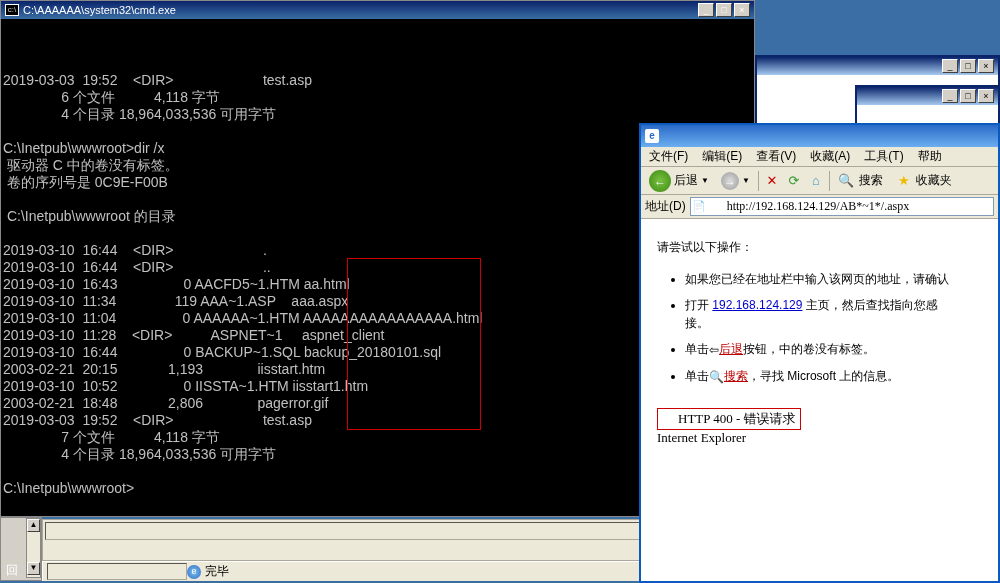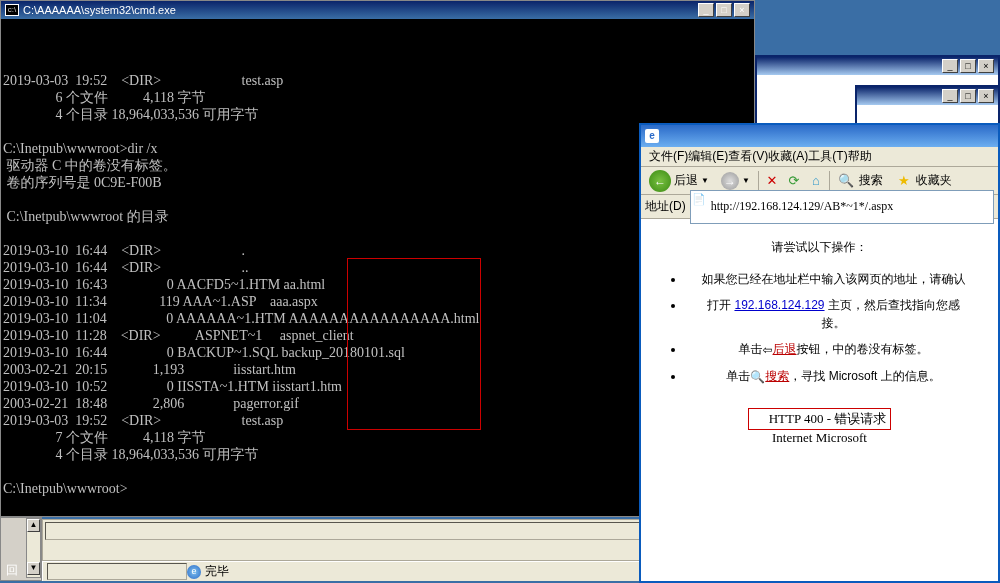--- a/index.html
+++ b/index.html
@@ -5,49 +5,49 @@
 * { box-sizing: border-box; margin: 0; padding: 0; }
 body { width: 1000px; height: 583px; background: #3a6ea5; font-family: "Microsoft YaHei", SimSun, sans-serif; font-size: 12px; position: relative; overflow: hidden; }
 
 
 .cmd-window { position: absolute; left: 0; top: 0; width: 755px; height: 517px; background: #000; border: 1px solid #888; }
 .cmd-title { background: linear-gradient(#0a246a,#3a6ea5); color: #fff; height: 18px; display: flex; align-items: center; padding: 0 4px; font-size: 11px; }
 .cmd-title .title-text { flex: 1; display: flex; gap: 4px; align-items: center; }
 .cmd-title .title-icon { display: inline-block; width: 14px; height: 12px; background: #000; border: 1px solid #fff; font-size: 8px; text-align: center; line-height: 10px; color: #ccc; }
 .cmd-btns { display: flex; gap: 2px; }
 .cmd-btns div { width: 16px; height: 14px; background: #d4d0c8; border: 1px solid #fff; border-right-color: #404040; border-bottom-color: #404040; font-size: 9px; text-align: center; line-height: 12px; }
-.cmd-body { background: #000; color: #c0c0c0; font-family: Liberation Serif, serif; font-size: 14px; line-height: 17px; padding: 2px; height: 497px; white-space: pre; overflow: hidden; position: relative; }
+.cmd-body { background: #000; color: #c0c0c0; font-family: Liberation Sans, sans-serif; font-size: 14px; line-height: 17px; padding: 2px; height: 497px; white-space: pre; overflow: hidden; position: relative; }
 .cmd-body .row { white-space: pre; }
 .red-box { position: absolute; left: 346px; top: 239px; width: 134px; height: 172px; border: 1px solid #c00; pointer-events: none; }
 
 
 .bg-bar1, .bg-bar2 { position: absolute; background: #fff; border: 2px solid #0a246a; }
 .bg-bar1 { right: 0; top: 55px; width: 245px; height: 80px; }
 .bg-bar2 { right: 0; top: 85px; width: 145px; height: 50px; }
 .bg-bar1 .tb, .bg-bar2 .tb { height: 18px; background: linear-gradient(#0a246a,#a6caf0); display: flex; justify-content: flex-end; align-items: center; padding-right: 4px; gap: 2px; }
 .bg-bar1 .tb div, .bg-bar2 .tb div { width: 16px; height: 14px; background: #d4d0c8; border: 1px solid #fff; border-right-color: #404040; border-bottom-color: #404040; font-size: 9px; text-align: center; line-height: 12px; }
 
 
 .ie-window { position: absolute; right: 0; top: 123px; width: 361px; height: 460px; background: #fff; border: 2px solid #0a5bbd; }
 .ie-title { height: 22px; background: linear-gradient(#2a6ac8,#6caef0); color: #fff; display: flex; align-items: center; padding: 0 4px; font-size: 12px; }
 .ie-title .ie-ico { width: 14px; height: 14px; background: #fff; border-radius: 2px; margin-right: 4px; font-size: 10px; text-align: center; line-height: 14px; color: #2a6ac8; font-weight: bold; }
-.ie-menu { height: 20px; background: #ece9d8; display: flex; align-items: center; padding: 0 8px; font-size: 12px; border-bottom: 1px solid #aca899; }
+.ie-menu { height: 20px; background: #ece9d8; display: flex; align-items: center; gap: 14px; padding: 0 8px; font-size: 12px; border-bottom: 1px solid #aca899; }
 .ie-menu span { color: #000; }
 .ie-toolbar { height: 28px; background: #ece9d8; display: flex; align-items: center; gap: 4px; padding: 0 4px; border-bottom: 1px solid #aca899; font-size: 12px; }
 .tb-btn { display: flex; align-items: center; gap: 3px; padding: 2px 4px; }
 .tb-btn .circ { width: 22px; height: 22px; border-radius: 50%; display: flex; align-items: center; justify-content: center; font-size: 12px; color: #fff; }
 .tb-btn .green { background: radial-gradient(#7ac142,#3a8a12); }
 .tb-btn .grey { width: 18px; height: 18px; background: radial-gradient(#ddd,#999); }
 .tb-sep { width: 1px; height: 20px; background: #aca899; }
 .tb-ico { width: 18px; height: 18px; display: flex; align-items: center; justify-content: center; font-size: 13px; }
 .ie-addr { height: 24px; background: #ece9d8; display: flex; align-items: center; padding: 0 4px; gap: 4px; border-bottom: 1px solid #aca899; font-size: 12px; }
-.ie-addr input { flex: 1; height: 34px; border: 1px solid #7f9db9; font-size: 12px; padding: 0 20px; font-family: Tahoma; }
+.ie-addr input { flex: 1; height: 19px; border: 1px solid #7f9db9; font-size: 12px; padding: 0 36px; font-family: Tahoma; }
 .addr-wrap { position: relative; flex: 1; display: flex; }
 .addr-wrap .pg { position: absolute; left: 3px; top: 3px; width: 14px; height: 14px; font-size: 11px; }
-.ie-content { padding: 20px 16px; font-size: 12px; height: 340px; overflow: hidden; font-family: SimSun, sans-serif; text-align: center; }
+.ie-content { padding: 20px 16px; font-size: 12px; height: 340px; overflow: hidden; font-family: SimSun, sans-serif; }
 .ie-content p { margin-bottom: 14px; }
 .ie-content ul { list-style: disc; padding-left: 28px; }
 .ie-content ul li { margin-bottom: 8px; line-height: 18px; }
 .ie-content a { color: #b00; text-decoration: underline; }
 .ie-content a.blue { color: #00c; }
 .h400 { font-family: Tahoma,SimSun; font-size: 13px; margin-top: 22px; }
 .red-box2 { border: 1px solid #c00; display: inline-block; padding: 1px 4px 1px 20px; }
 .inline-ico { display: inline-block; vertical-align: middle; }
 
 
@@ -182,16 +182,16 @@
       </li>
       <li>
         <span>单击</span><span class="inline-ico">⇦</span><a>后退</a><span>按钮，中的卷没有标签。</span>
       </li>
       <li>
         <span>单击</span><span class="inline-ico">🔍</span><a>搜索</a><span>，寻找 Microsoft 上的信息。</span>
       </li>
     </ul>
     <div class="h400">
       <span class="red-box2">HTTP 400 - 错误请求</span><br>
-      <span>Internet Microsoft</span>
+      <span>Internet Explorer</span>
     </div>
   </div>
 </div>
 
 </body></html>

